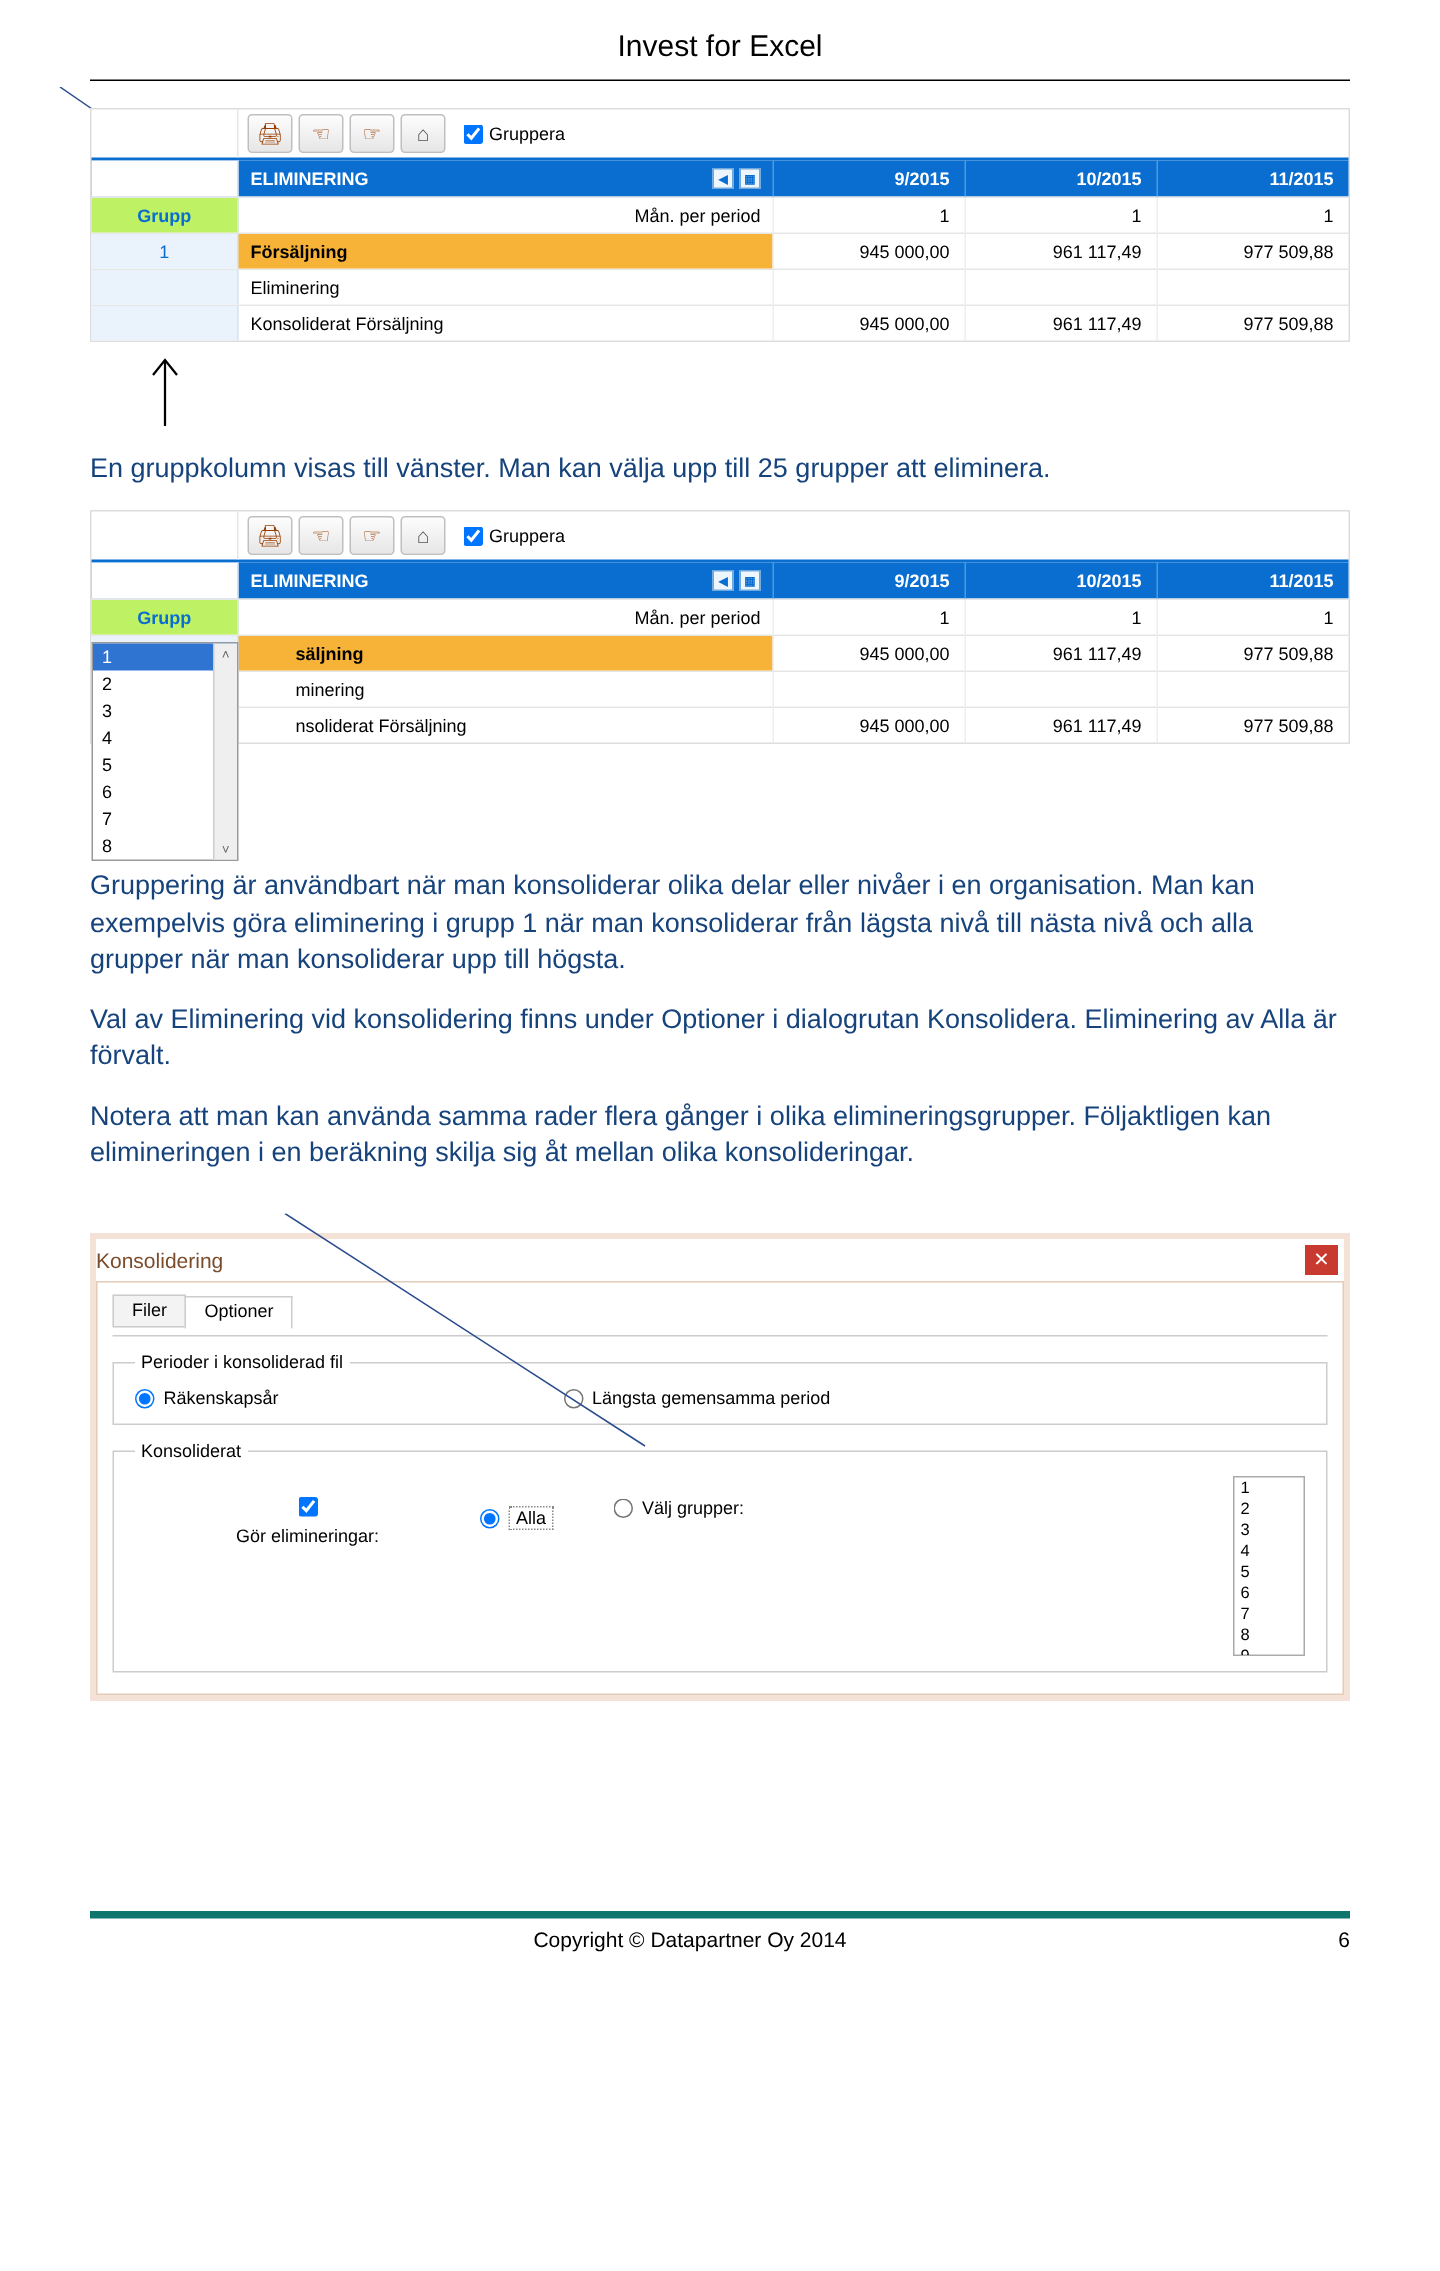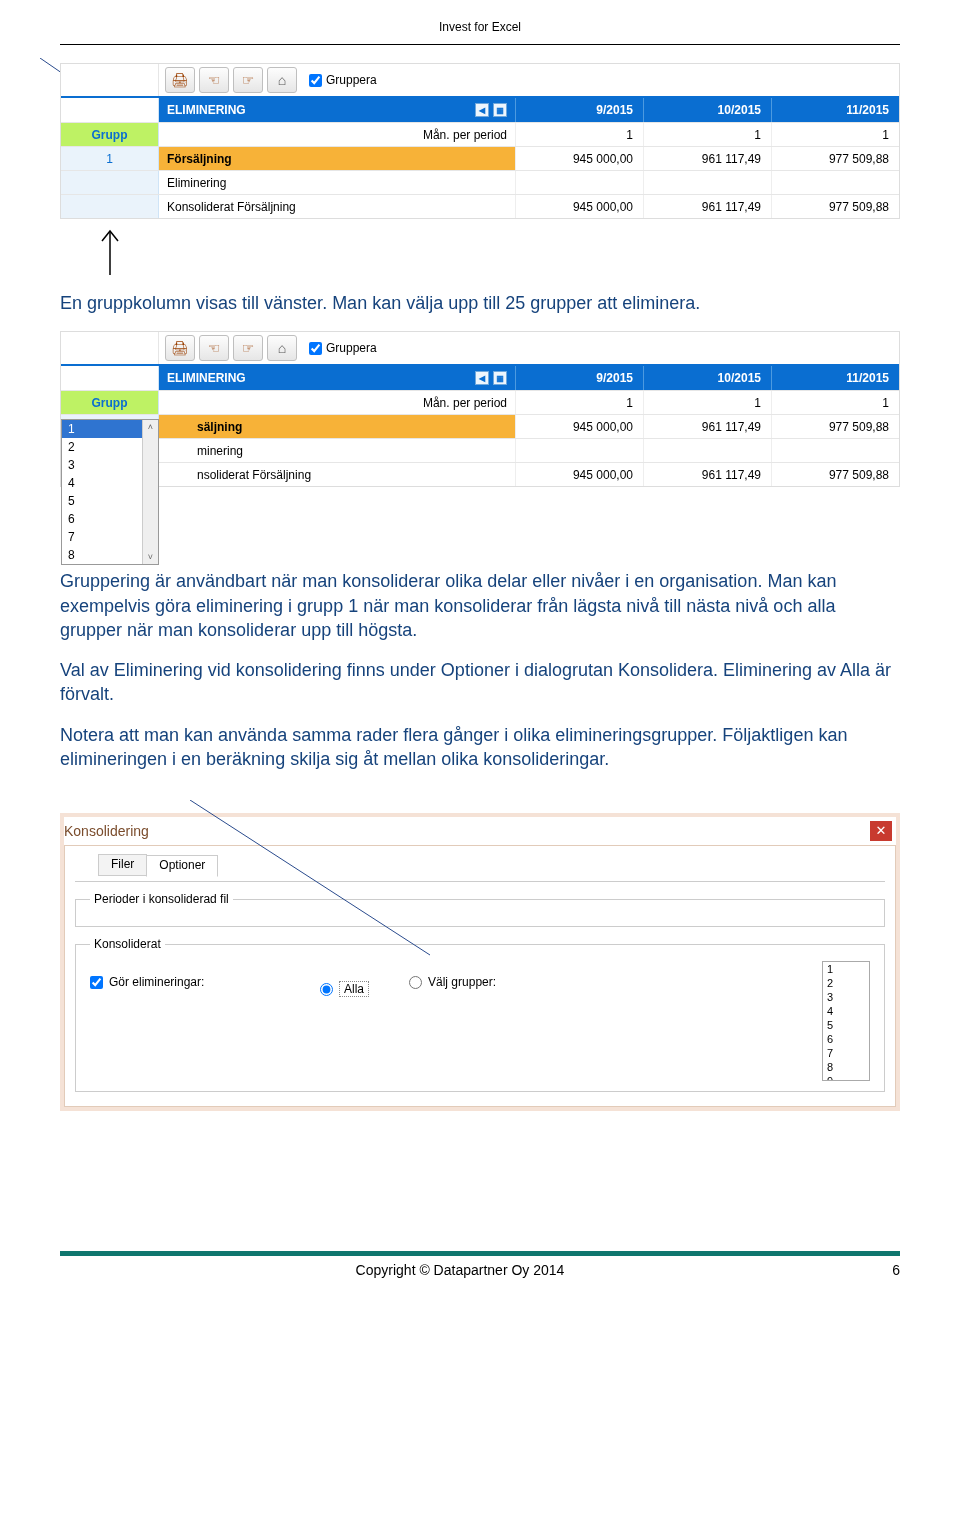--- a/index.html
+++ b/index.html
@@ -1,18 +1,18 @@
 <!DOCTYPE html>
 <html><head>
 <meta charset="utf-8">
 <style>
   * { box-sizing: border-box; margin: 0; padding: 0; }
   body { font-family: Arial, sans-serif; font-size: 14px; background: #fff; width: 960px; margin: 0 auto; color: #000; }
   .page { padding: 20px 60px 40px 60px; }
-  .header-title { text-align: center; font-size: 12px; margin-bottom: 10px; }
+  .header-title { text-align: center; font-size: 20px; margin-bottom: 10px; }
   hr.sep { border: none; border-top: 1px solid #000; margin: 6px 0 18px 0; }
 
   .sheet-block { margin-bottom: 8px; border: 1px solid #ddd; background: #fff; font-size: 12px; position: relative; }
   .toolbar-row { display: flex; align-items: center; border-bottom: 2px solid #0a6ed1; height: 34px; }
   .tb-cell-a { width: 98px; border-right: 1px solid #e6e6e6; height:100%; }
   .tb-icons { display: flex; gap: 4px; padding: 3px 6px; align-items: center; height:100%; }
   .tb-btn { width: 30px; height: 26px; border: 1px solid #bfbfbf; border-radius: 3px;
             background: linear-gradient(#fdfdfd,#e6e6e6); display: flex; align-items: center; justify-content: center;
             color: #9a3f00; font-size: 14px; cursor: pointer;}
   .tb-btn.light { color:#555; }
@@ -37,29 +37,29 @@
   
   p.body-text { font-size: 18px; color:#16437c; line-height:1.35; margin: 14px 0 16px 0; }
 
   .arrow-svg { margin: 2px 0 0 30px; display:block; }
 
   
   .dialog-wrap { border: 4px solid #f5e2d6; background:#f5e2d6; margin-top:10px; }
   .dialog-title { text-align:left; background:#fff; color:#7a4c2c; font-size:14px; height:28px; line-height:28px; position:relative; }
   .dlg-close { position:absolute; right:4px; top:4px; width:22px; height:20px; background:#c83a2f; color:#fff; font-size:13px; display:flex; align-items:center; justify-content:center; cursor:pointer;}
   .dialog-body { background:#fff; border:1px solid #e2cbb9; padding: 8px 10px 14px 10px; }
-  .tabs-row { display:flex; margin-bottom:6px; height:22px;margin-left:23px; }
+  .tabs-row { display:flex; margin-bottom:6px; height:22px; }
   .tab { padding: 2px 12px; font-size:12px; border:1px solid #ccc; background:#f3f3f3; margin-right:-1px; cursor:pointer;}
   .tab.active { background:#fff; border-bottom:1px solid #fff; position:relative; top:1px;}
   .tabs-underline { border-top:1px solid #ccc; clear:both; margin-top:-1px; }
   fieldset.grp { border:1px solid #ccc; padding:10px 14px; margin-top:10px; font-size:12px; position:relative;}
   fieldset.grp legend { padding:0 4px; font-size:12px; }
   .form-line { display:flex; align-items:center; flex-wrap:wrap;}
   .radio-label { display:flex; align-items:center; gap:6px; margin-right:60px;}
-  .chk-label { display:flex; align-items:center; gap:6px; }
+  .chk-label { display:flex; align-items:center; gap:6px;flex-direction:column; }
   .boxed { border:1px dotted #888; padding:0 4px;}
   .list-box { width:48px; height:120px; border:1px solid #aaa; overflow-y:scroll; font-size:11px; }
   .list-box div { padding:0 4px; height:14px; line-height:14px;}
   .line-svg { position:absolute; left:30px; pointer-events:none;}
 
   .footer { margin-top: 140px; border-top:5px solid #0f766e; padding-top:6px; font-size:14px; display:flex;}
   .footer .c { flex:1; text-align:center;}
 </style>
 </head>
 <body>
@@ -244,20 +244,30 @@
     </div>
     <div class="dialog-body">
       <div class="tabs-row">
         <div class="tab">Filer</div>
         <div class="tab active">Optioner</div>
       </div>
       <div class="tabs-underline"></div>
 
       <fieldset class="grp">
         <legend>Perioder i konsoliderad fil</legend>
+        <div class="form-line">
+          <label class="radio-label">
+            <input type="radio" name="p" checked="" style="">
+            <span>Räkenskapsår</span>
+          </label>
+          <label class="radio-label" style="margin-left:130px;">
+            <input type="radio" name="p" style="">
+            <span>Längsta gemensamma period</span>
+          </label>
+        </div>
       </fieldset>
 
       <fieldset class="grp">
         <legend>Konsoliderat</legend>
         <div class="form-line" style="align-items:flex-start;">
           <label class="chk-label" style="width:230px; margin-top:14px;">
             <input type="checkbox" checked="" style="">
             <span>Gör elimineringar:</span>
           </label>
           <label class="radio-label" style="margin-top:20px; margin-right:40px;">

